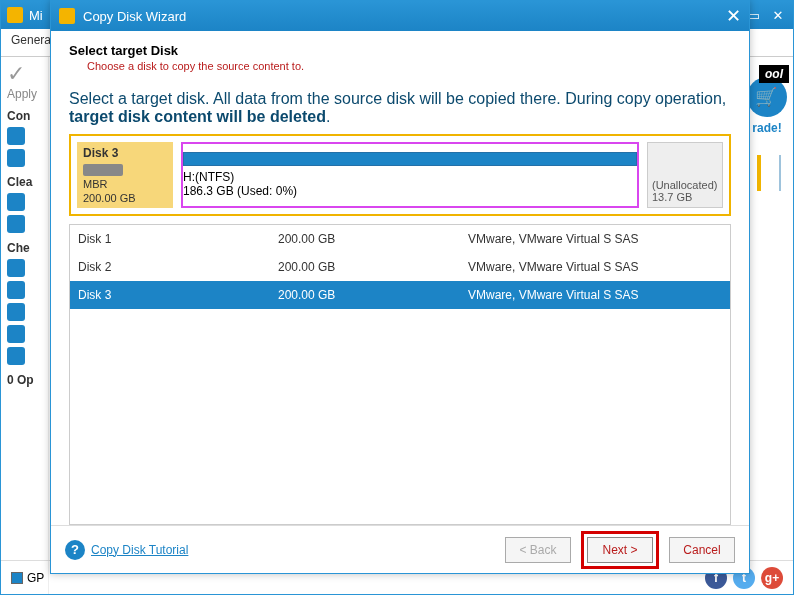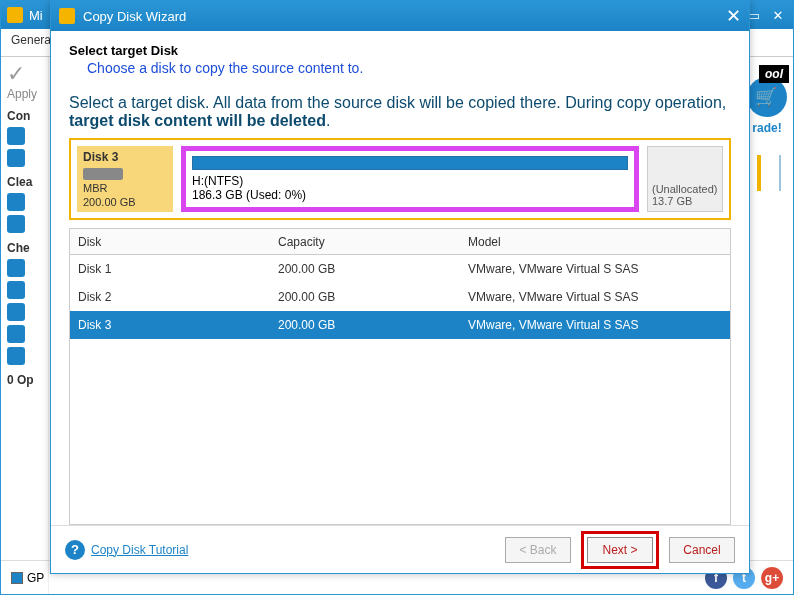--- a/index.html
+++ b/index.html
@@ -89,21 +89,21 @@
   .wiz-titlebar .icon{width:16px;height:16px;background:#f4b400;border-radius:2px;}
   .wiz-titlebar .spacer{flex:1;}
   .wiz-titlebar .close{cursor:pointer;font-size:18px;line-height:1;}
   .wiz-body{
     flex:1;
     padding:12px 18px 0 18px;
     overflow:hidden;
     display:flex; flex-direction:column;
   }
   .heading{font-weight:bold; font-size:13px; color:#000;}
-  .subheading{font-size:14px; color:#1d4ed8; margin:2px 0 10px 18px;}
+  .subheading{font-size:11px; color:#b91c1c; margin:2px 0 10px 18px;}
   .infotext{font-size:16px; color:#0c4a6e; margin:8px 0 8px 0;}
   .infotext b{font-weight:bold;}
 
   .diskbox{
     border:2px solid #f0b400;
     background:#fff;
     padding:6px;
     display:flex; gap:8px;
     align-items:stretch;
     margin-bottom:8px;
@@ -113,22 +113,22 @@
     width:96px;
     padding:4px 6px;
     display:flex; flex-direction:column; gap:2px;
     font-size:11px;
     color:#333;
   }
   .diskbox-left .name{font-weight:bold;font-size:12px;}
   .diskbox-left .dimg{width:40px;height:12px;background:#888;border-radius:2px;margin-top:2px;}
   .diskbox-mid{
     flex:1;
-    border:5px solid #d946ef;
-    padding:4px 6px;
+    border:2px solid #d946ef;
+    padding:4px 0;
     display:flex; flex-direction:column; gap:0;
     justify-content:center;
     font-size:12px;
   }
   .usagebar{height:14px;background:#1c84c6;border:1px solid #2470a8;margin-bottom:4px;}
   .diskbox-un{
     width:76px;
     border:1px solid #ccc;
     background:#eee;
     padding:4px 4px;
@@ -281,25 +281,20 @@
         <div>H:(NTFS)</div>
         <div>186.3 GB (Used: 0%)</div>
       </div>
       <div class="diskbox-un">
         <div style="white-space:nowrap;">(Unallocated)</div>
         <div>13.7 GB</div>
       </div>
     </div>
 
     <div class="table">
-      <div class="thead">
-        <div class="c-disk">Disk</div>
-        <div class="c-cap">Capacity</div>
-        <div class="c-model">Model</div>
-      </div>
       <div class="tbody" id="tbody">
           <div class="trow">
             <div class="c-disk">Disk 1</div>
             <div class="c-cap">200.00 GB</div>
             <div class="c-model">VMware, VMware Virtual S SAS</div>
           </div>
           <div class="trow">
             <div class="c-disk">Disk 2</div>
             <div class="c-cap">200.00 GB</div>
             <div class="c-model">VMware, VMware Virtual S SAS</div>

